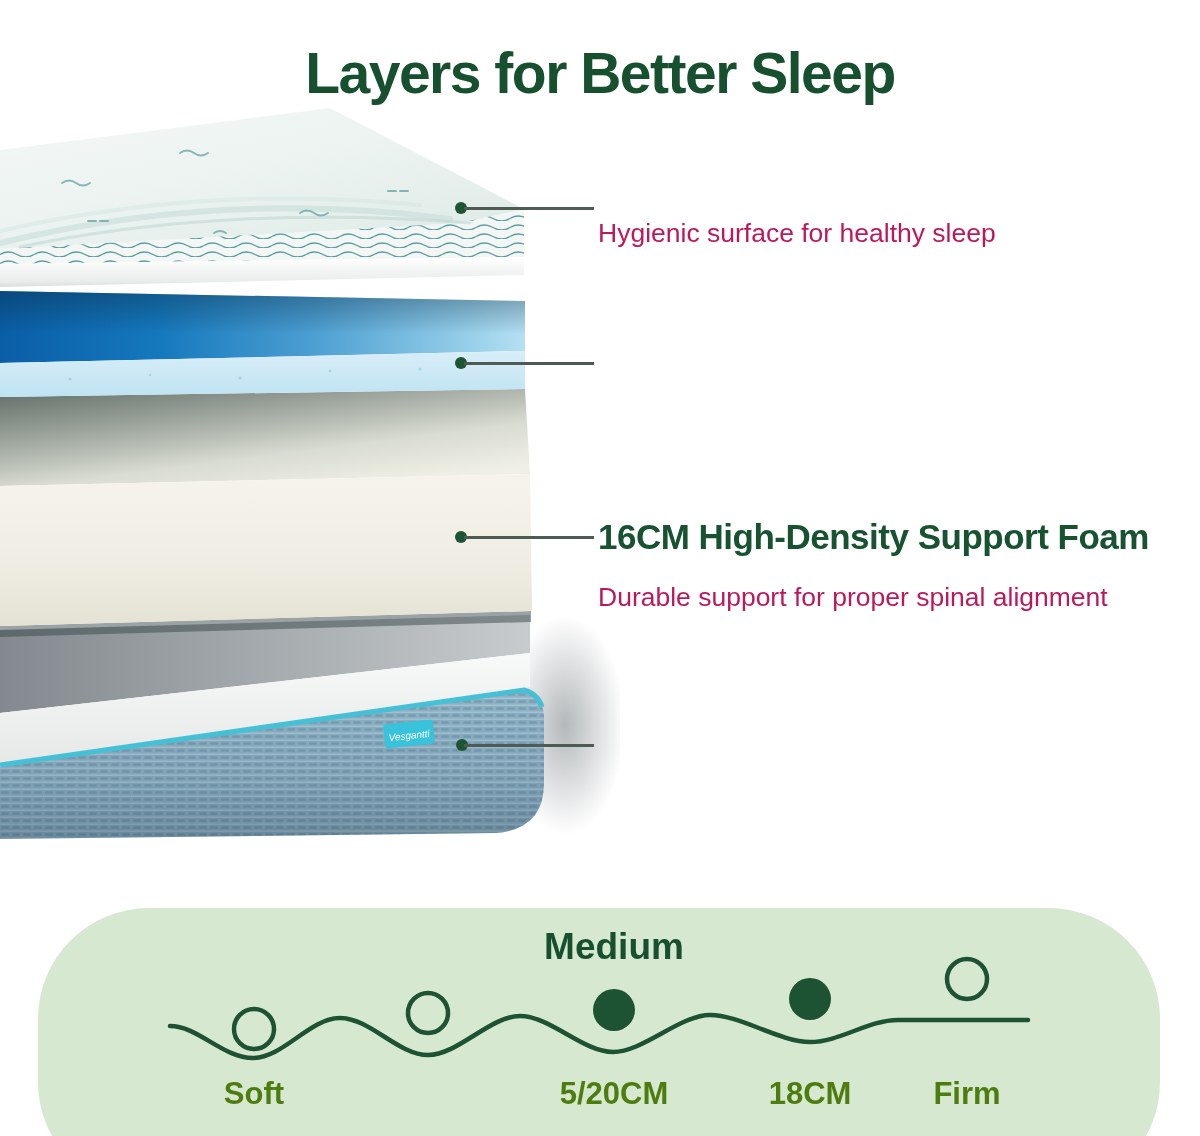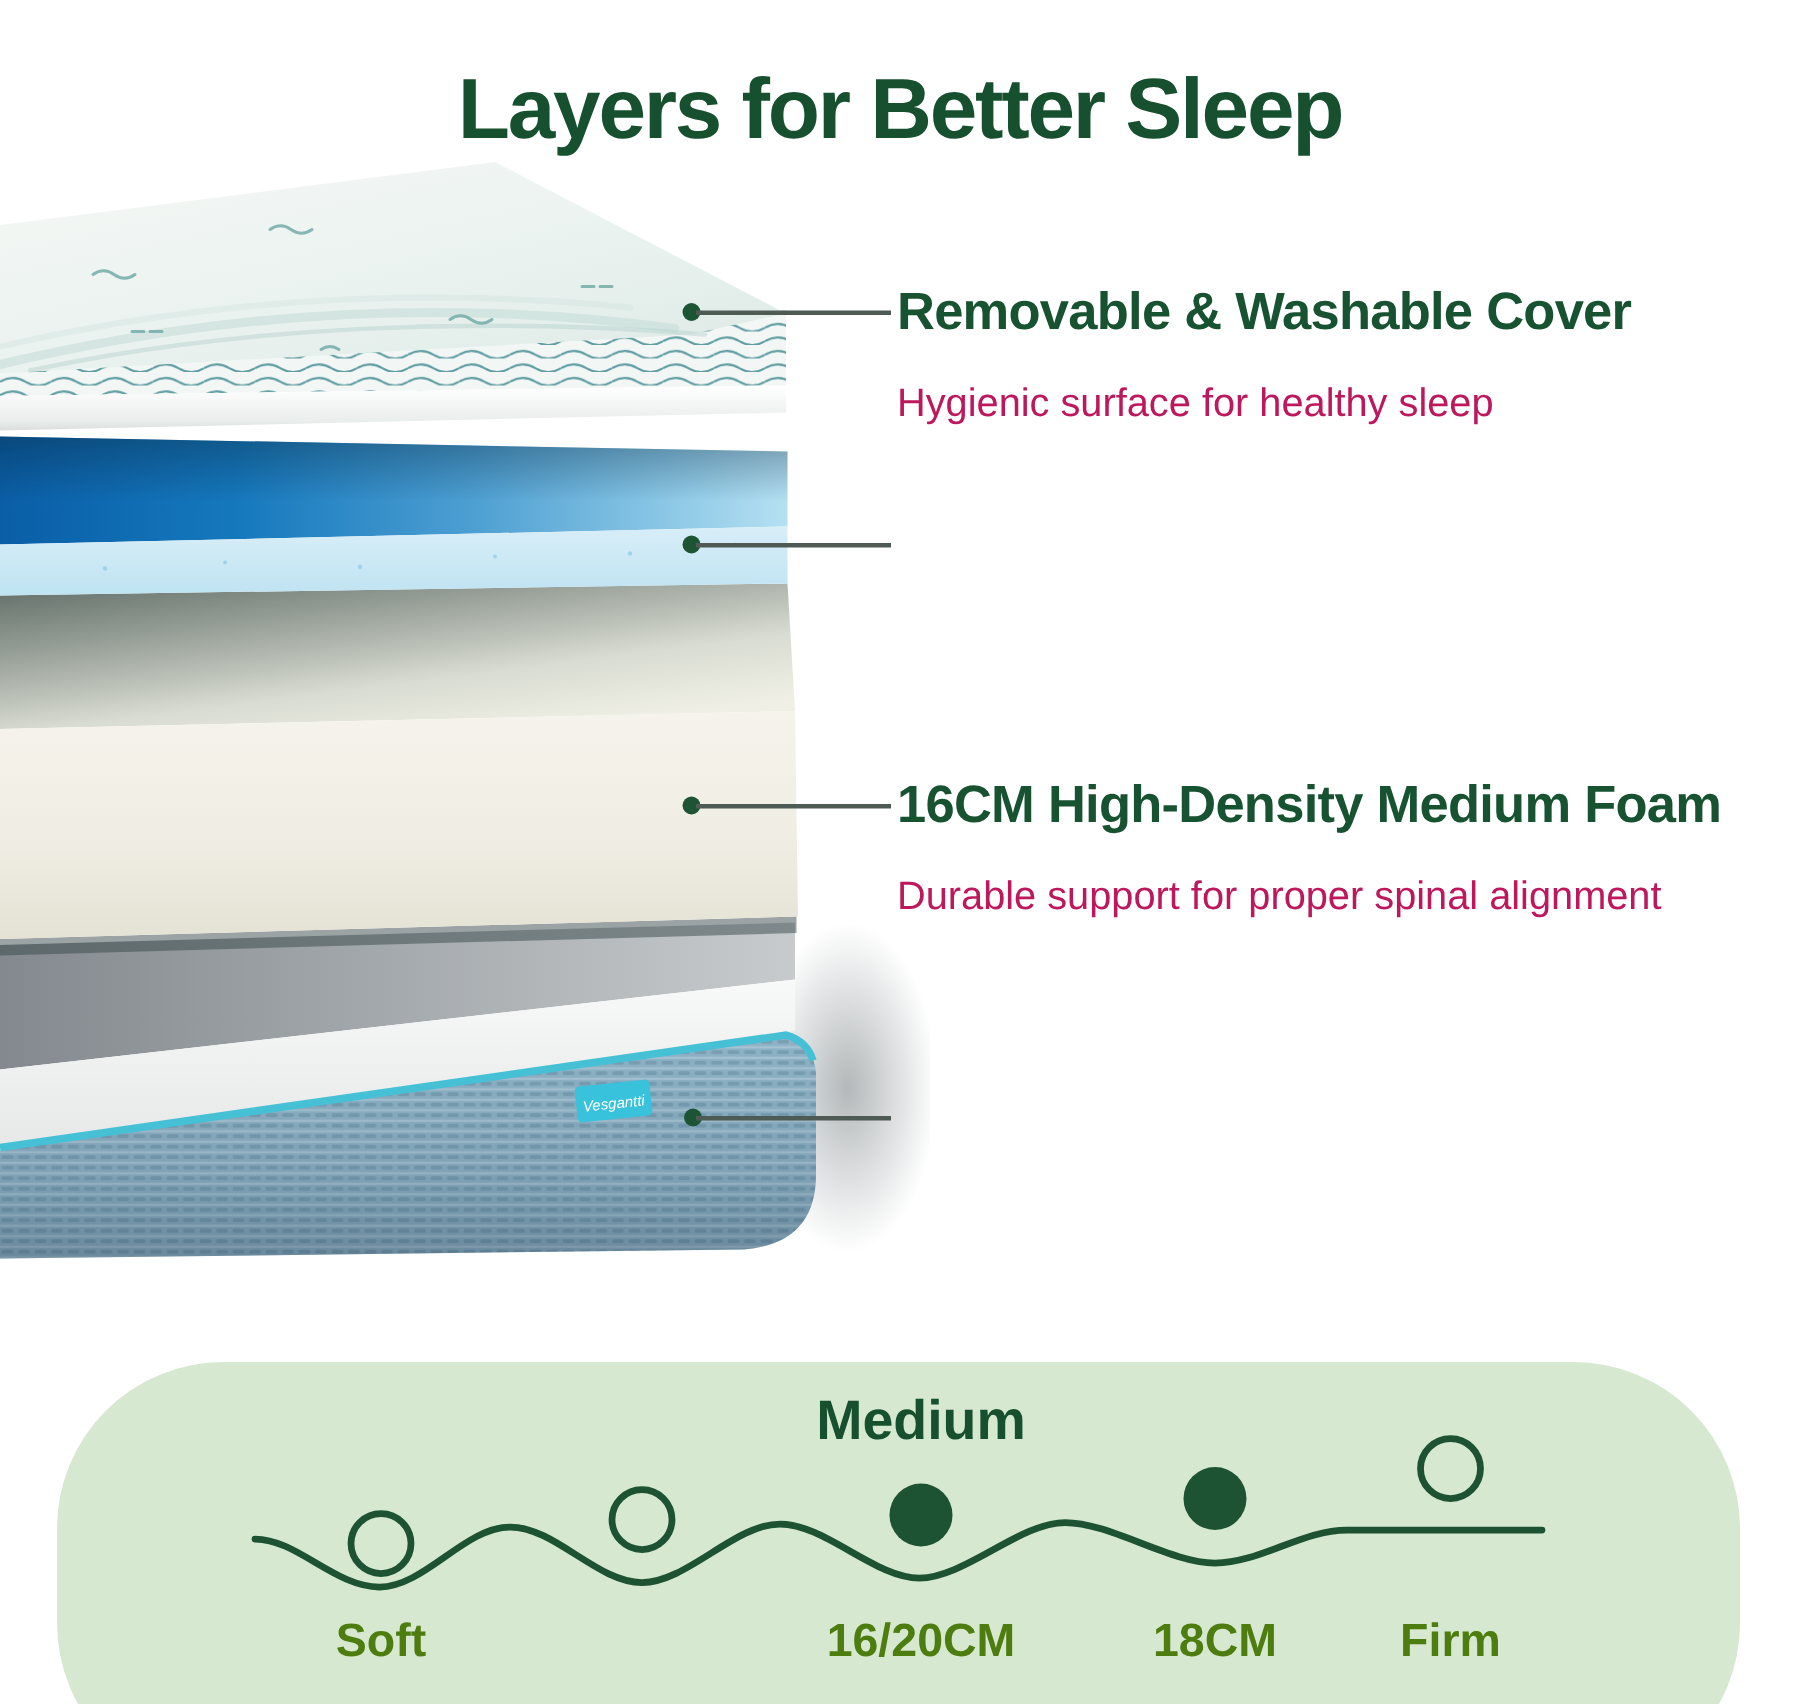--- a/index.html
+++ b/index.html
@@ -166,42 +166,41 @@
   <div class="dot d1"></div>
   <div class="dot d2"></div>
   <div class="dot d3"></div>
   <div class="dot d4"></div>
   <div class="cline l1"></div>
   <div class="cline l2"></div>
   <div class="cline l3"></div>
   <div class="cline l4"></div>
 
   <div class="callout c1">
-    <div class="callout-heading">Removable &amp; Washable Cover</div>
     <div class="callout-desc">Hygienic surface for healthy sleep</div>
   </div>
   <div class="callout c3">
-    <div class="callout-heading">16CM High-Density Medium Foam</div>
+    <div class="callout-heading">16CM High-Density Support Foam</div>
     <div class="callout-desc">Durable support for proper spinal alignment</div>
   </div>
   <div class="callout c4">
   </div>
 
   <div class="pill">
     <svg class="pill-svg" viewBox="0 0 1122 222">
       <path d="M132,118 C160,118 185,150 215,150 C245,150 272,110 302,110
                C332,110 360,147 390,147 C420,147 452,108 482,108
                C512,108 545,144 575,144 C605,144 642,107 672,107
                C702,107 742,134 772,134 C802,134 830,112 860,112 L990,112" fill="none" stroke="#1d5233" stroke-width="4.5" stroke-linecap="round"></path>
       <circle cx="216" cy="121" r="20" fill="none" stroke="#1d5233" stroke-width="4.5"></circle>
       <circle cx="390" cy="105" r="20" fill="none" stroke="#1d5233" stroke-width="4.5"></circle>
       <circle cx="576" cy="102" r="21" fill="#1d5233"></circle>
       <circle cx="772" cy="91" r="21" fill="#1d5233"></circle>
       <circle cx="929" cy="71" r="20" fill="none" stroke="#1d5233" stroke-width="4.5"></circle>
     </svg>
     <div class="medium-label">Medium</div>
     <div class="scale-label sl-soft">Soft</div>
-    <div class="scale-label sl-1620">16/20CM</div>
+    <div class="scale-label sl-1620">5/20CM</div>
     <div class="scale-label sl-18">18CM</div>
     <div class="scale-label sl-firm">Firm</div>
   </div>
 
 </div>
 
 </body></html>

